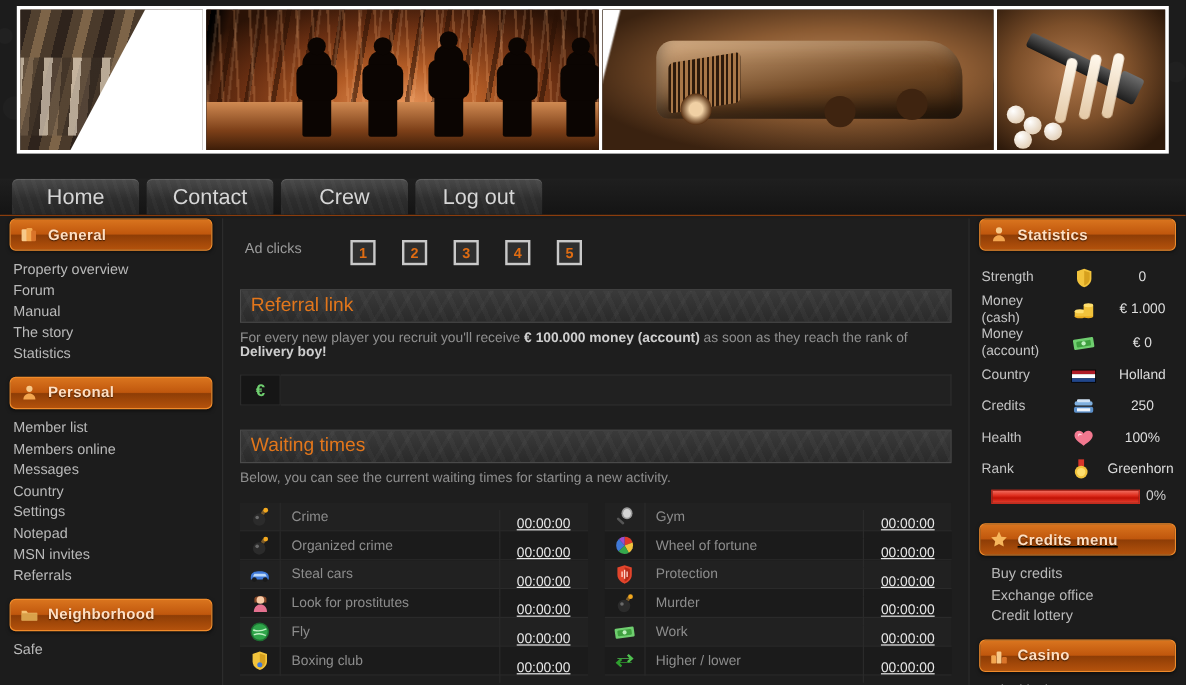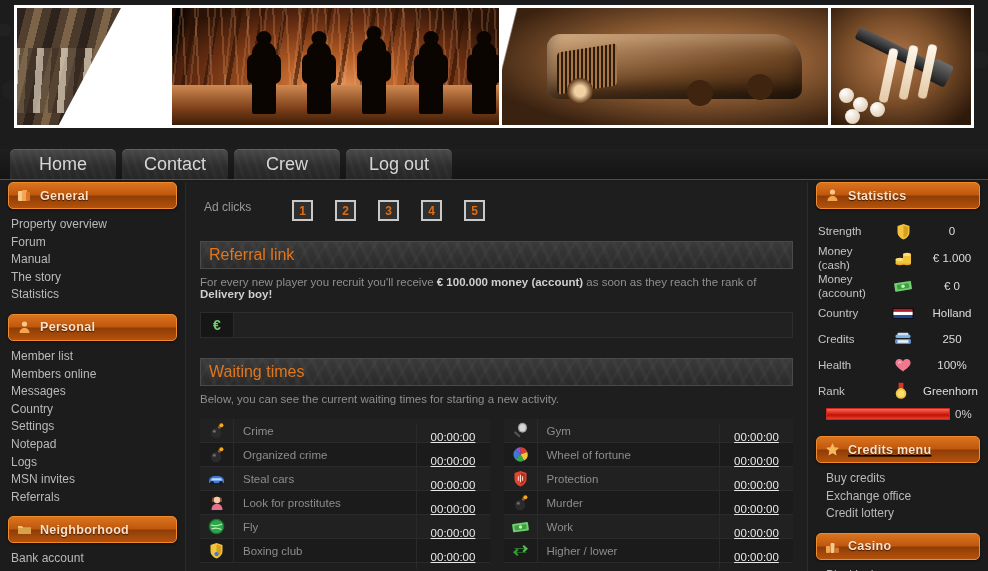--- a/index.html
+++ b/index.html
@@ -317,36 +317,34 @@
     </span>
     <span class="ptitle">Personal</span>
   </div>
   <div class="side-links">
     <a>Member list</a>
     <a>Members online</a>
     <a>Messages</a>
     <a>Country</a>
     <a>Settings</a>
     <a>Notepad</a>
-    <a>Logs</a>
     <a>MSN invites</a>
     <a>Referrals</a>
   </div>
 
   <div class="panel-head">
     <span class="hicon">
       <svg width="15" height="15" viewBox="0 0 15 15">
         <path d="M1 4h4l1.2 1.6H14V12H1z" fill="#f3c070"></path>
         <path d="M1 6h13v6H1z" fill="#d9a14a"></path>
       </svg>
     </span>
     <span class="ptitle">Neighborhood</span>
   </div>
   <div class="side-links">
-    <a>Bank account</a>
     <a>Safe</a>
 
   </div>
 </div>
 
 <div class="col-main">
 
   <div class="adrow">
     <span class="adlabel">Ad clicks</span>
     <span class="adbtn">1</span>

